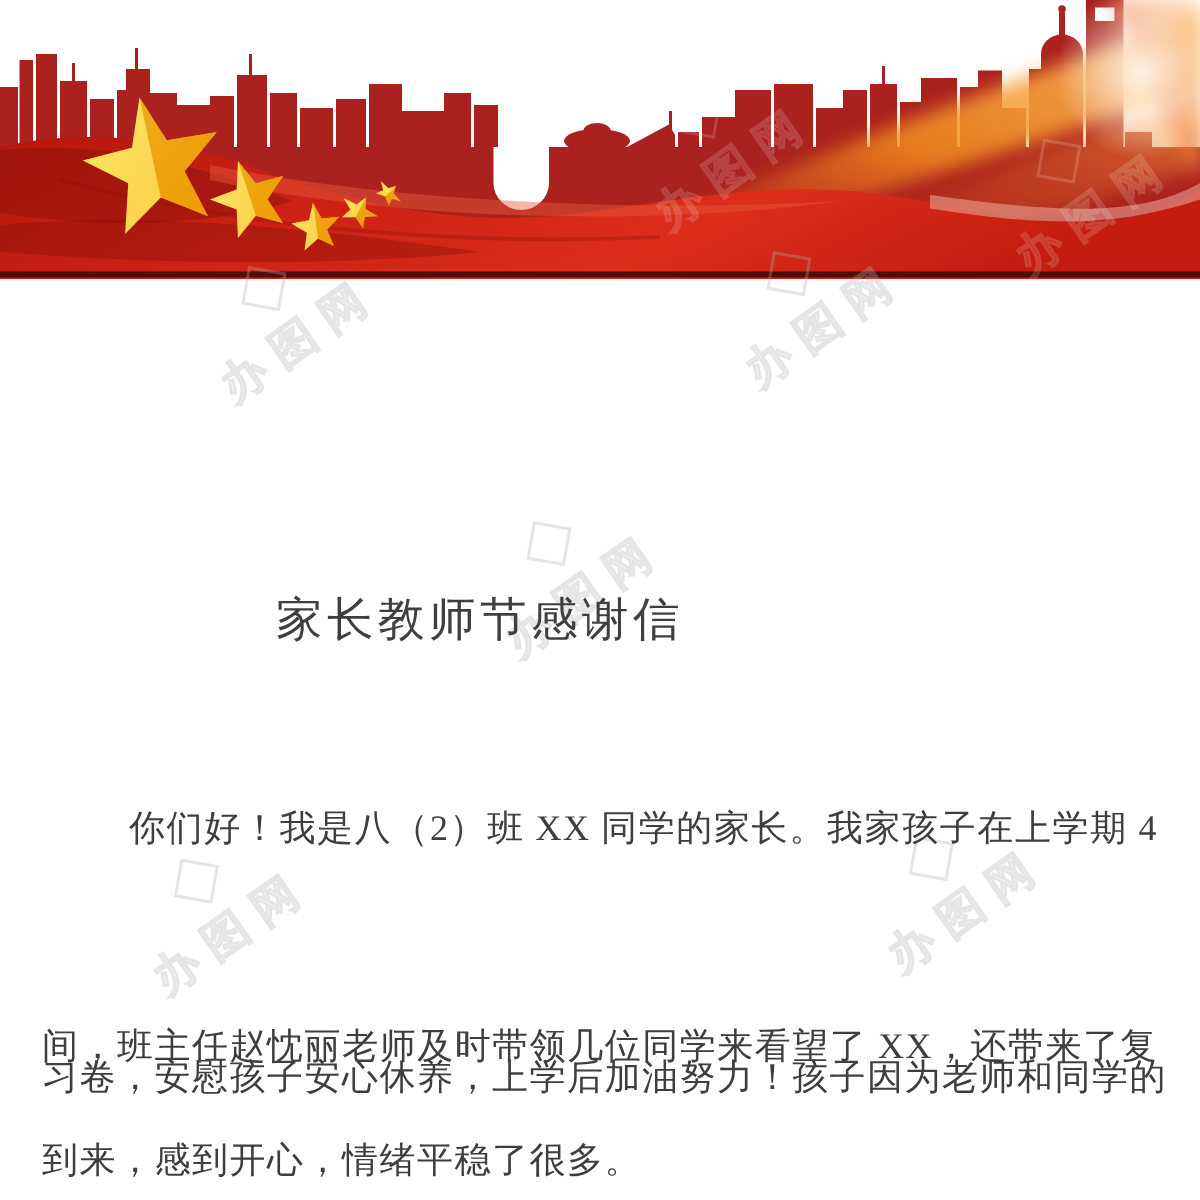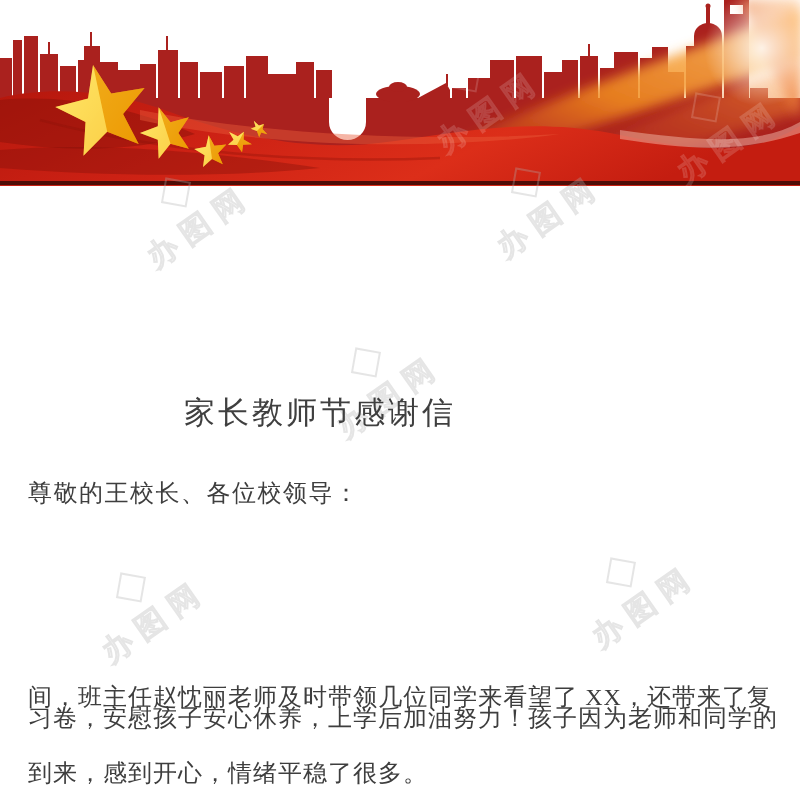--- a/index.html
+++ b/index.html
@@ -187,19 +187,19 @@
     <span class="wm-logo"></span>
     <span class="wm-text">办图网</span>
   </div>
   <div class="wm" style="left:575px;top:555px;">
     <span class="wm-logo"></span>
     <span class="wm-text">办图网</span>
   </div>
 
   <div class="doc-title">家长教师节感谢信</div>
 
-  <div class="salutation">尊敬的王校长、各位校领导：</div>
-
+
+  <div class="para-line l1 indent">你们好！我是八（2）班 XX 同学的家长。我家孩子在上学期 4</div>
   <div class="para-line l3">间，班主任赵忱丽老师及时带领几位同学来看望了 XX，还带来了复</div>
   <div class="para-line l4">习卷，安慰孩子安心休养，上学后加油努力！孩子因为老师和同学的</div>
   <div class="para-line l5 last">到来，感到开心，情绪平稳了很多。</div>
 
 </div>
 
 </body></html>

